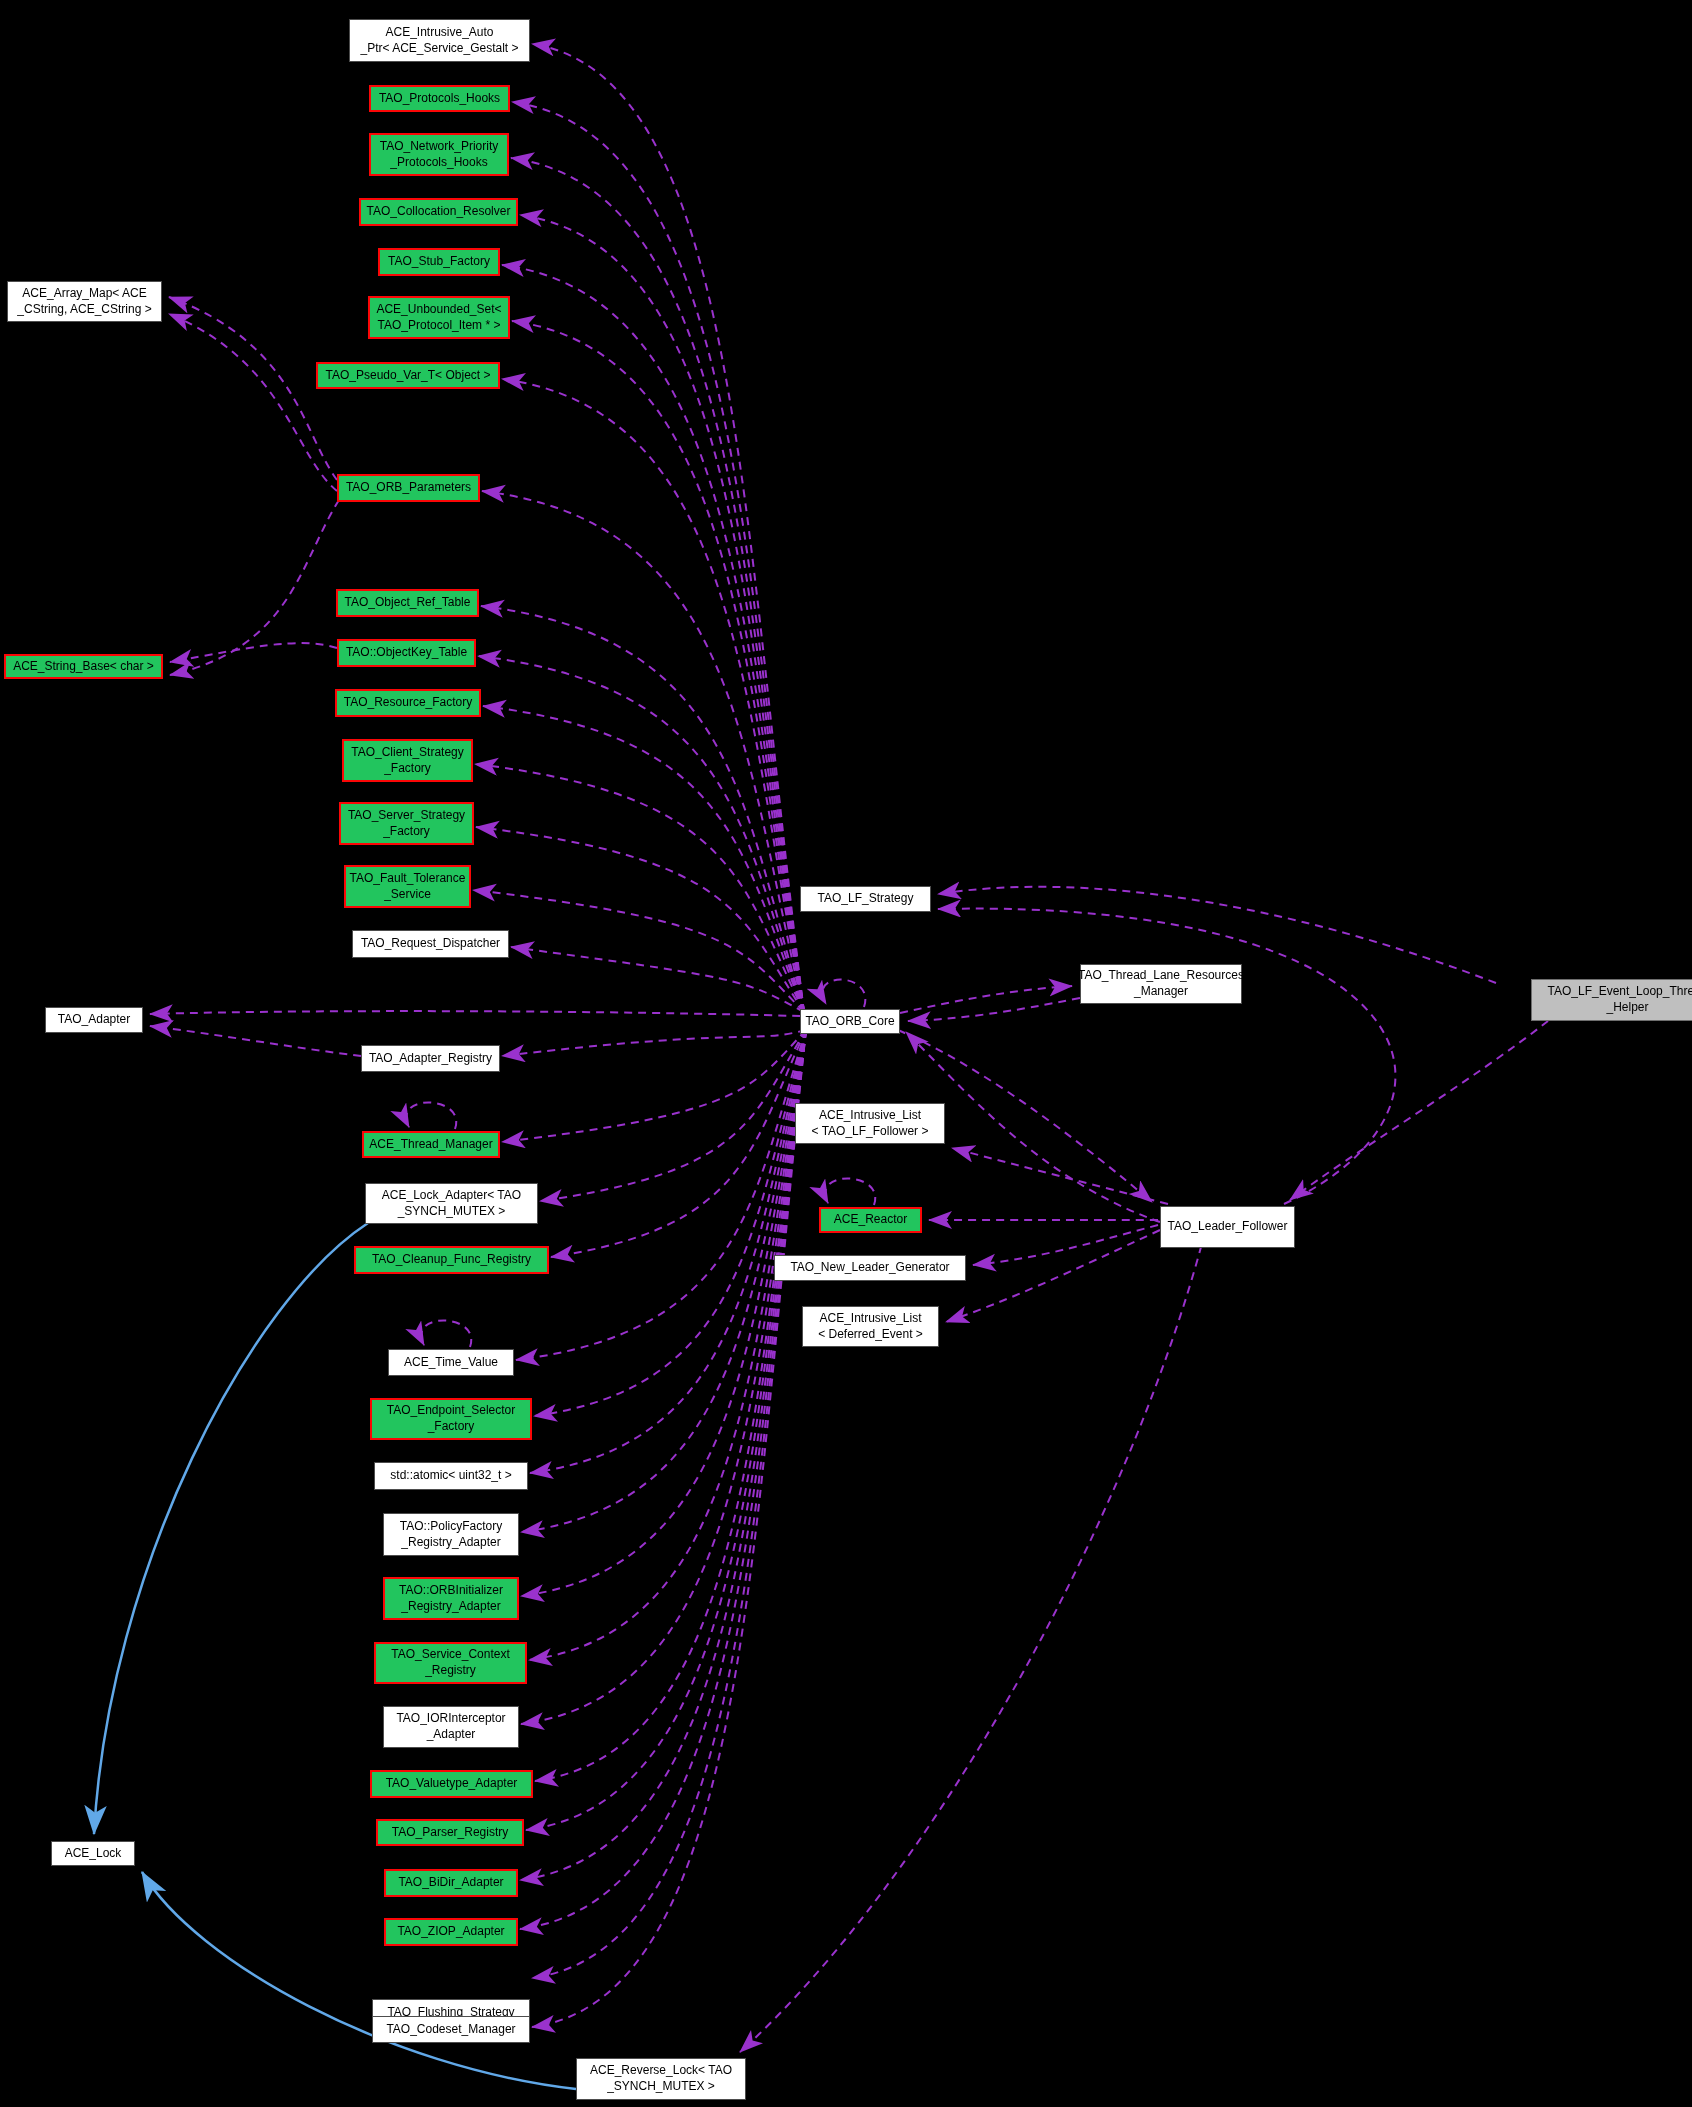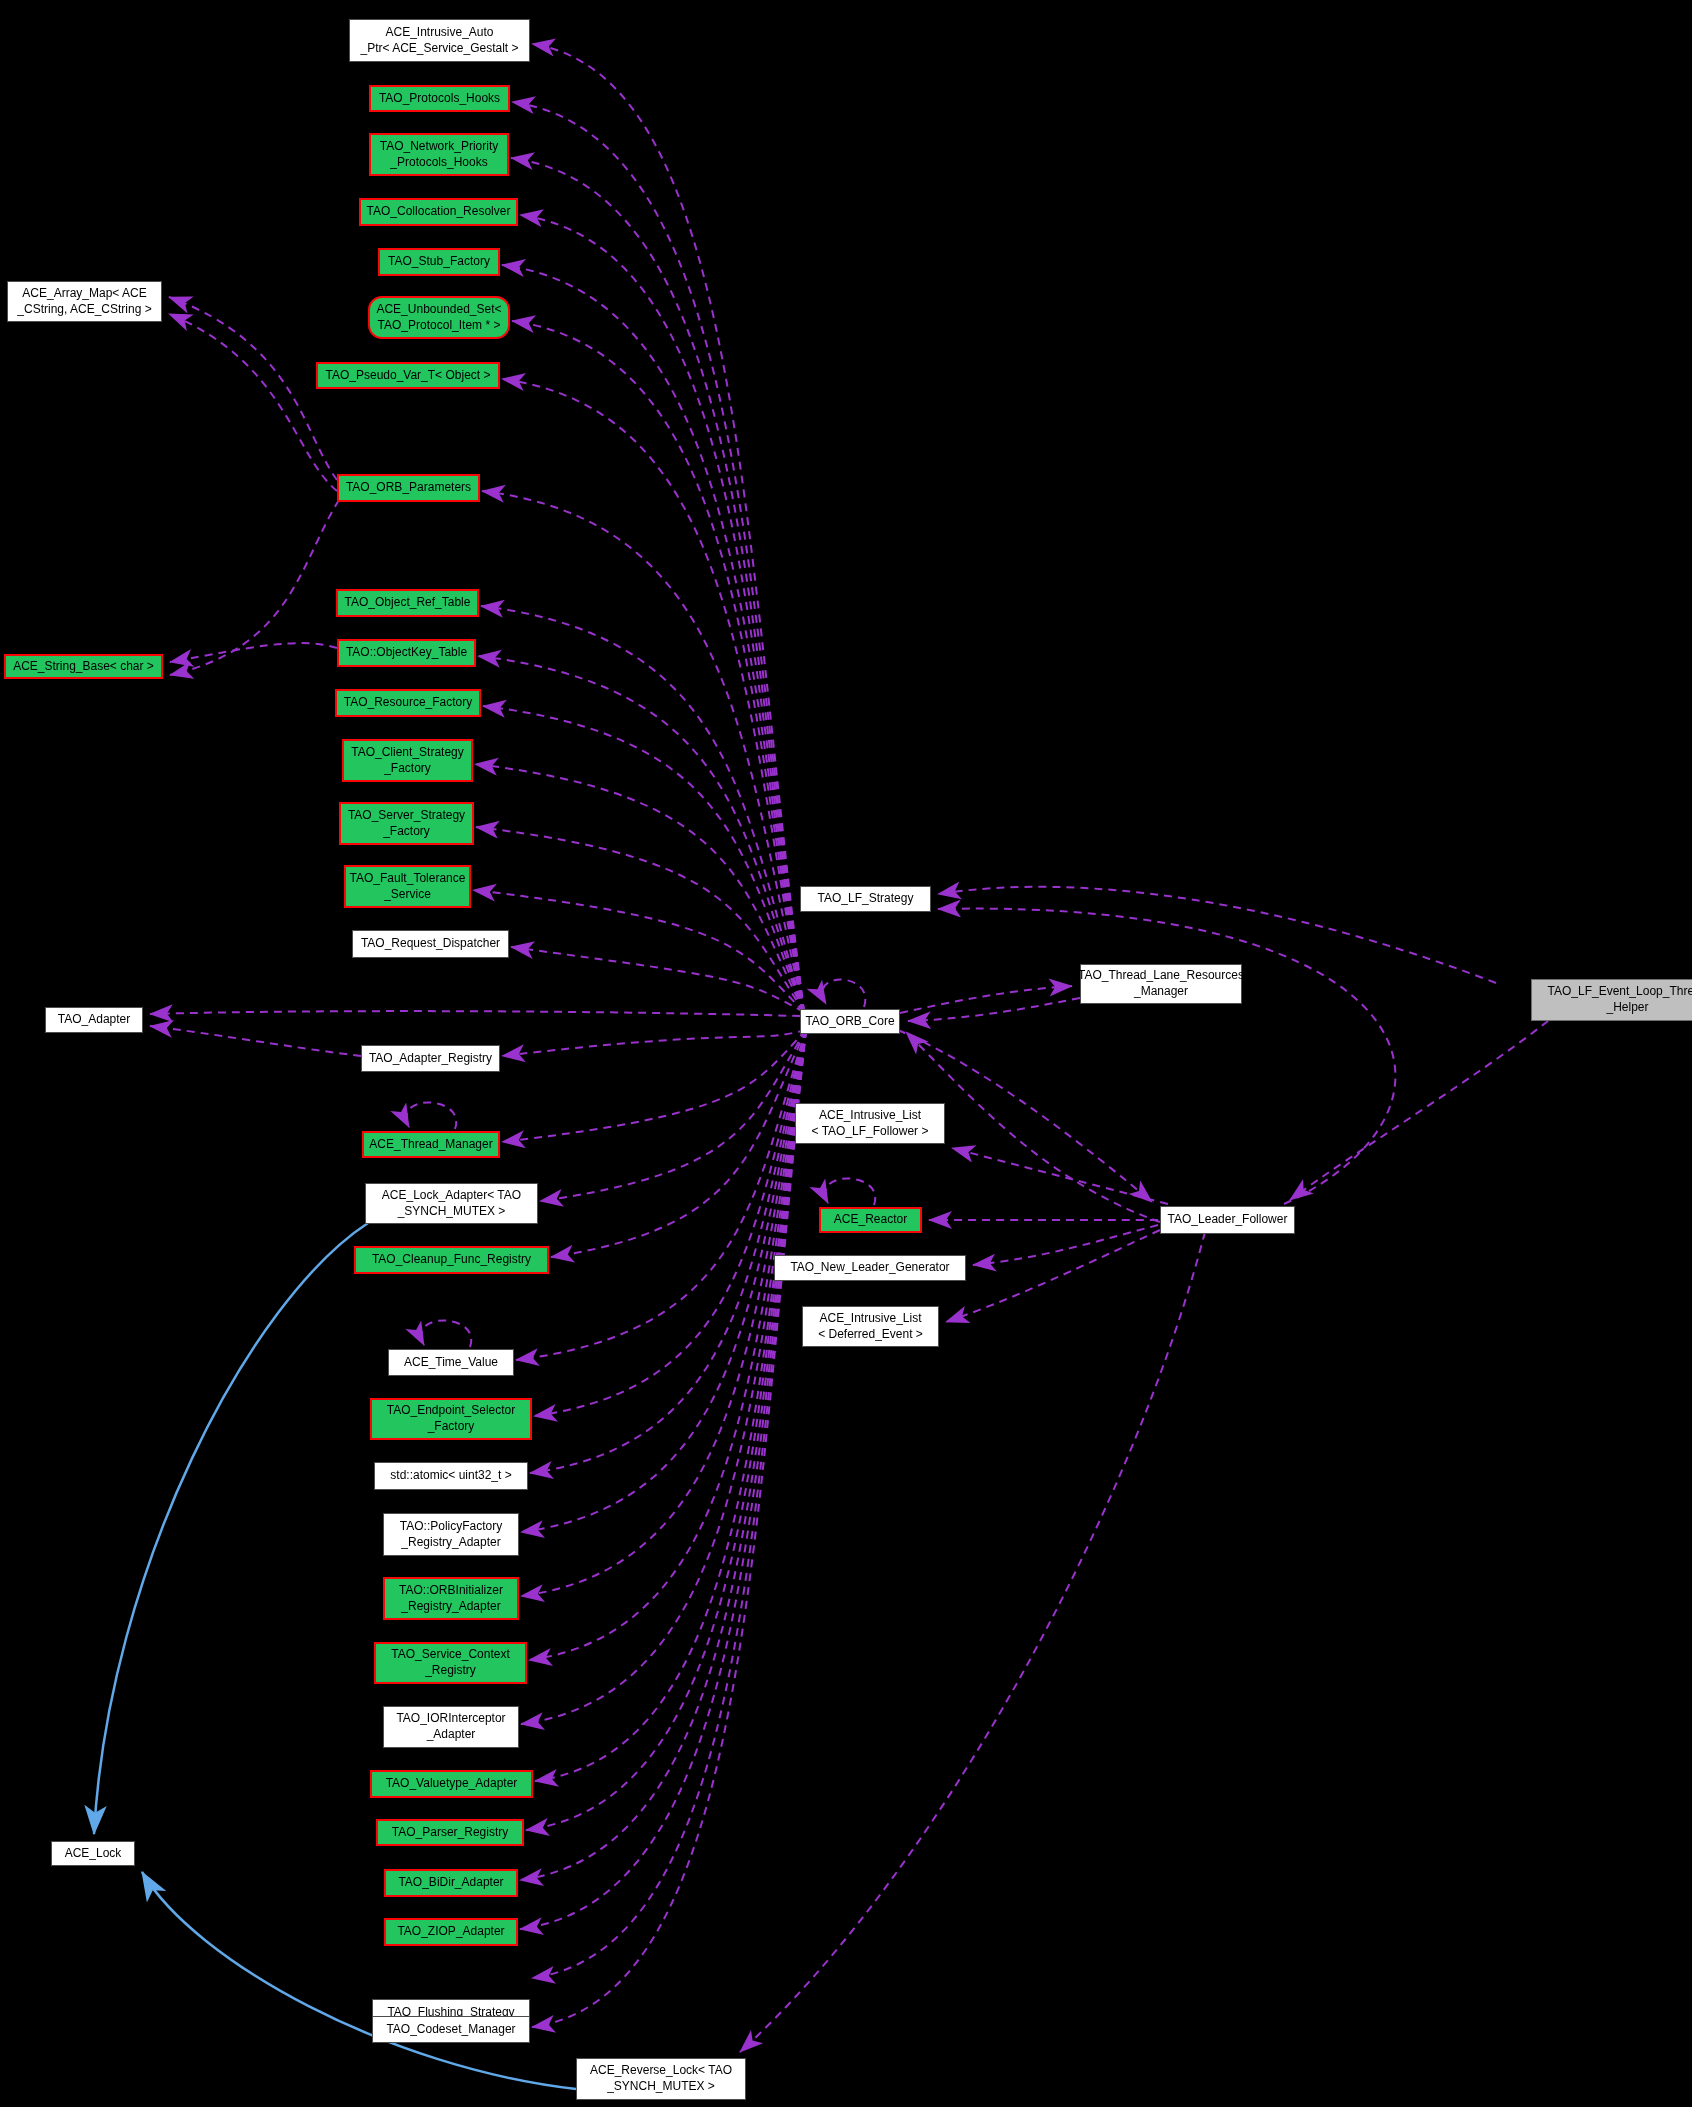--- a/index.html
+++ b/index.html
@@ -98,21 +98,21 @@
       <div class="node n-red" style="left: 369px; top: 133px; width: 140px; height: 43px;">
         <div>TAO_Network_Priority</div>
         <div>_Protocols_Hooks</div>
       </div>
       <div class="node n-red" style="left: 359px; top: 198px; width: 159px; height: 28px;">
         <div>TAO_Collocation_Resolver</div>
       </div>
       <div class="node n-red" style="left: 378px; top: 248px; width: 122px; height: 28px;">
         <div>TAO_Stub_Factory</div>
       </div>
-      <div class="node n-red" style="left: 368px; top: 296px; width: 142px; height: 43px; border-radius: 14px;">
+      <div class="node n-red" style="left: 368px; top: 296px; width: 142px; height: 43px;">
         <div>ACE_Unbounded_Set&lt;</div>
         <div>TAO_Protocol_Item * &gt;</div>
       </div>
       <div class="node n-red" style="left: 316px; top: 362px; width: 184px; height: 27px;">
         <div>TAO_Pseudo_Var_T&lt; Object &gt;</div>
       </div>
       <div class="node n-red" style="left: 337px; top: 474px; width: 143px; height: 28px;">
         <div>TAO_ORB_Parameters</div>
       </div>
       <div class="node n-white" style="left: 7px; top: 281px; width: 155px; height: 41px;">
@@ -230,21 +230,21 @@
       <div class="node n-red" style="left: 819px; top: 1207px; width: 103px; height: 26px;">
         <div>ACE_Reactor</div>
       </div>
       <div class="node n-white" style="left: 774px; top: 1255px; width: 192px; height: 26px;">
         <div>TAO_New_Leader_Generator</div>
       </div>
       <div class="node n-white" style="left: 802px; top: 1306px; width: 137px; height: 41px;">
         <div>ACE_Intrusive_List</div>
         <div>&lt; Deferred_Event &gt;</div>
       </div>
-      <div class="node n-white" style="left: 1160px; top: 1206px; width: 135px; height: 28px;">
+      <div class="node n-white" style="left: 1160px; top: 1206px; width: 135px; height: 42px;">
         <div>TAO_Leader_Follower</div>
       </div>
       <div class="node n-gray" style="left: 1494px; top: 979px; width: 193px; height: 42px; margin-left: 37px;">
         <div>TAO_LF_Event_Loop_Thread</div>
         <div>_Helper</div>
       </div>
     </div>
 </div>
 
 </body></html>

